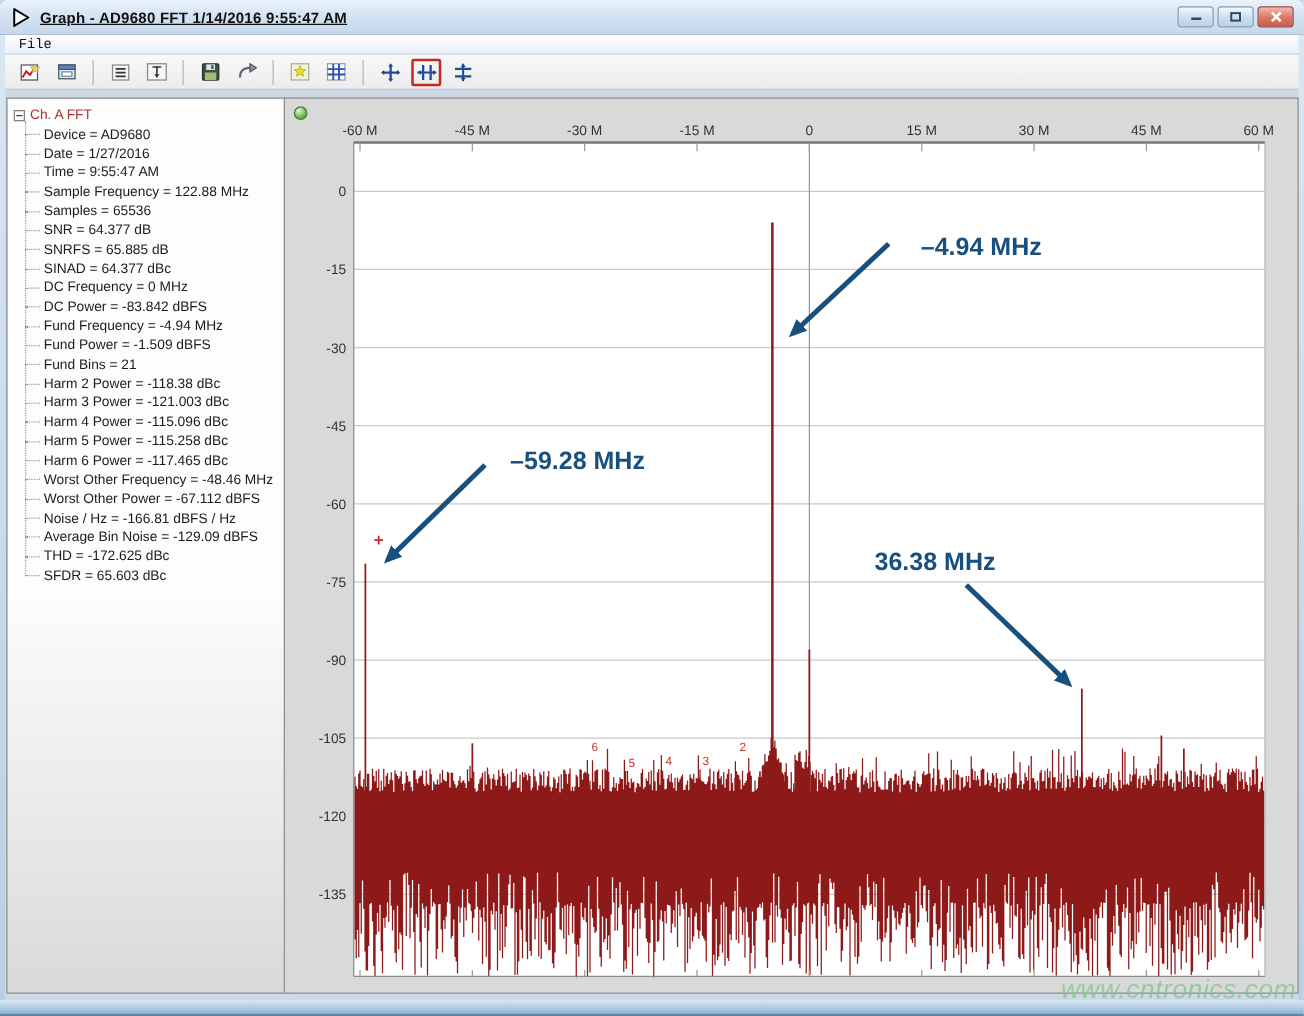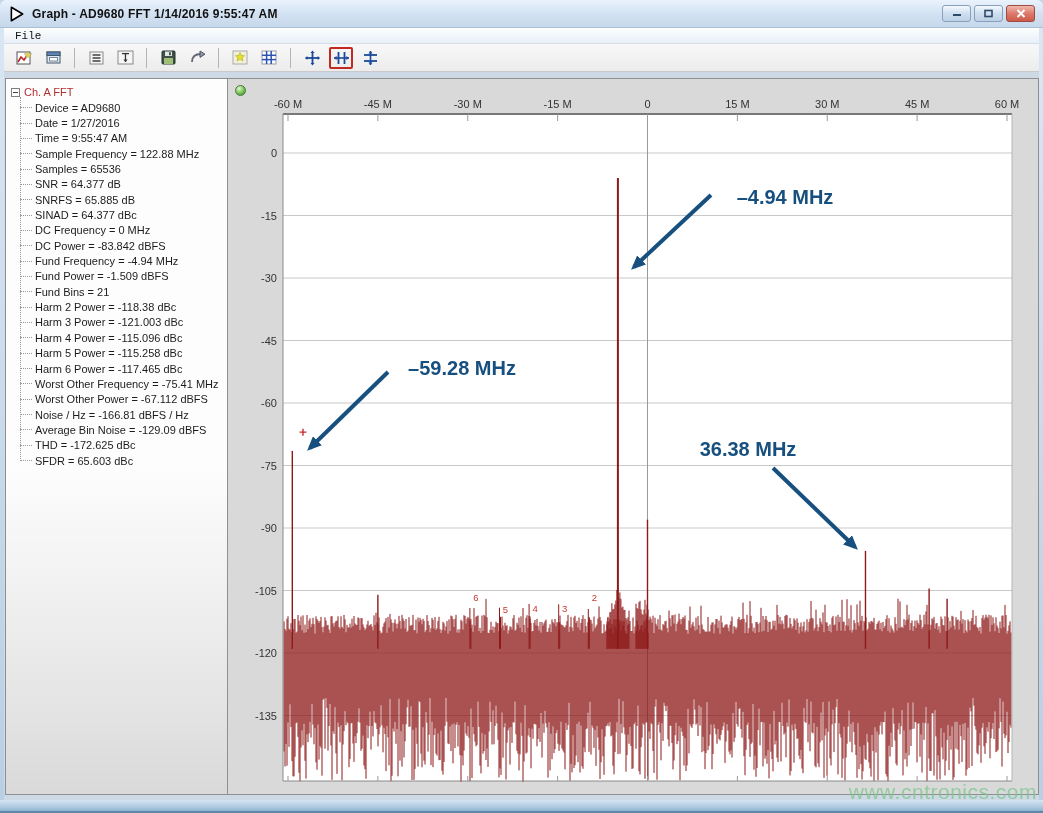--- a/index.html
+++ b/index.html
@@ -12,21 +12,21 @@
   }
   
   .titlebar {
     position:absolute; left:0; top:0; width:1043px; height:28px;
     background: linear-gradient(#eaf3fc, #d3e2f2 50%, #c6d8eb);
     border-bottom:1px solid #aebfd2;
     border-radius:6px 6px 0 0;
     display:flex; align-items:center; padding:0 8px;
   }
   .app-icon { width:18px; height:18px; margin-right:6px; }
-  .title-text { font-size:12px; color:#111; font-weight:600; letter-spacing:.2px; }
+  .title-text { font-size:12px; color:#111; font-weight:600; letter-spacing:.2px;text-decoration:underline; }
   .win-buttons { margin-left:auto; display:flex; gap:3px; }
   .win-btn {
     width:29px; height:17px; border-radius:3px;
     border:1px solid #87a0bb;
     background:linear-gradient(#f4f9fe,#cfdff0 50%,#bcd0e5);
     display:flex; align-items:center; justify-content:center;
   }
   .win-btn.close {
     border-color:#9c4a42;
     background:linear-gradient(#f0b9ae,#dd7a6b 50%,#cc5a4a);
@@ -82,20 +82,21 @@
   .led { position:absolute; left:7px; top:6px; width:11px; height:11px; border-radius:50%;
     border:1px solid #49783a;
     background:radial-gradient(circle at 35% 28%, #e2f8d2, #72c24f 55%, #3f9130);
   }
   #chart-svg { position:absolute; left:0; top:0; }
   .watermark {
     position:absolute; right:6px; top:780px;
     font-size:21px; letter-spacing:.5px;
     color:rgba(125,198,140,0.75);
     pointer-events:none;
+    font-style:italic;
   }
 </style>
 </head>
 <body>
 
 <div class="titlebar">
   <svg class="app-icon" viewBox="0 0 16 16">
     <path d="M3 2 L13 8 L3 14 Z" fill="#ffffff" stroke="#000" stroke-width="1.4" stroke-linejoin="round"></path>
   </svg>
   <span class="title-text">Graph - AD9680 FFT 1/14/2016 9:55:47 AM</span>
@@ -276,21 +277,21 @@
       <div class="tree-row">
         <span>Harm 4 Power = -115.096 dBc</span>
       </div>
       <div class="tree-row">
         <span>Harm 5 Power = -115.258 dBc</span>
       </div>
       <div class="tree-row">
         <span>Harm 6 Power = -117.465 dBc</span>
       </div>
       <div class="tree-row">
-        <span>Worst Other Frequency = -75.41 MHz</span>
+        <span>Worst Other Frequency = -48.46 MHz</span>
       </div>
       <div class="tree-row">
         <span>Worst Other Power = -67.112 dBFS</span>
       </div>
       <div class="tree-row">
         <span>Noise / Hz = -166.81 dBFS / Hz</span>
       </div>
       <div class="tree-row">
         <span>Average Bin Noise = -129.09 dBFS</span>
       </div>

